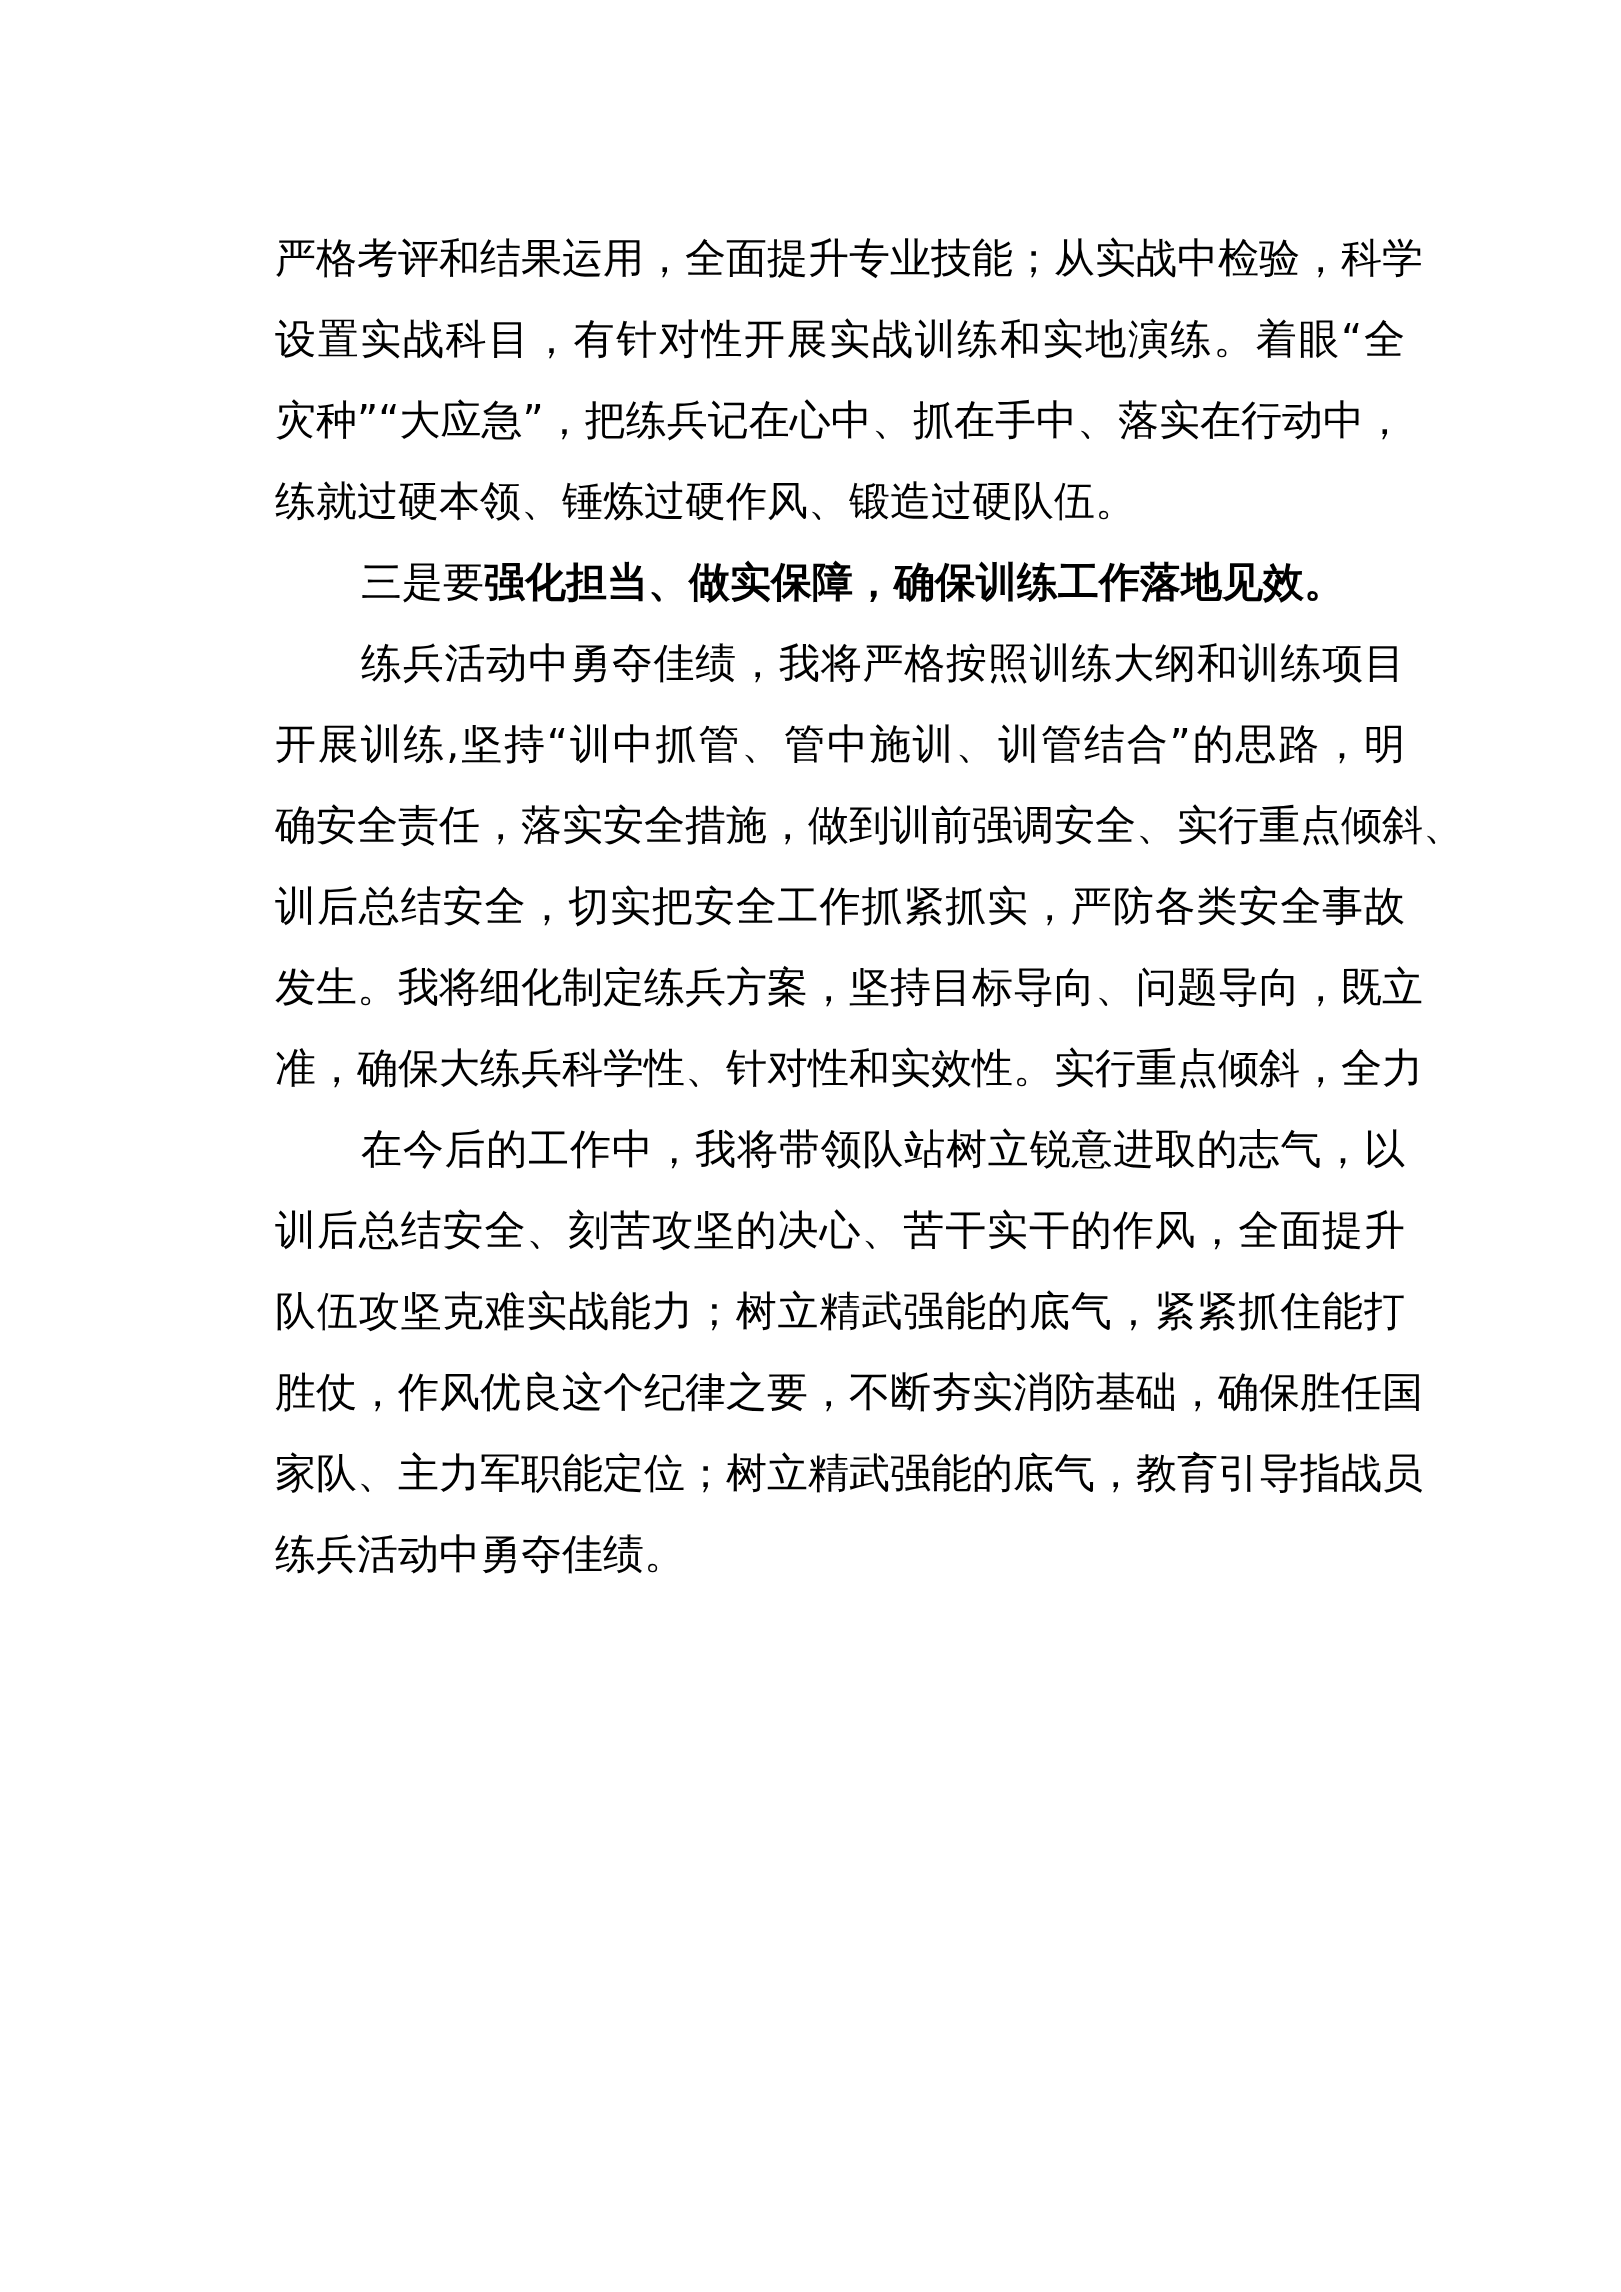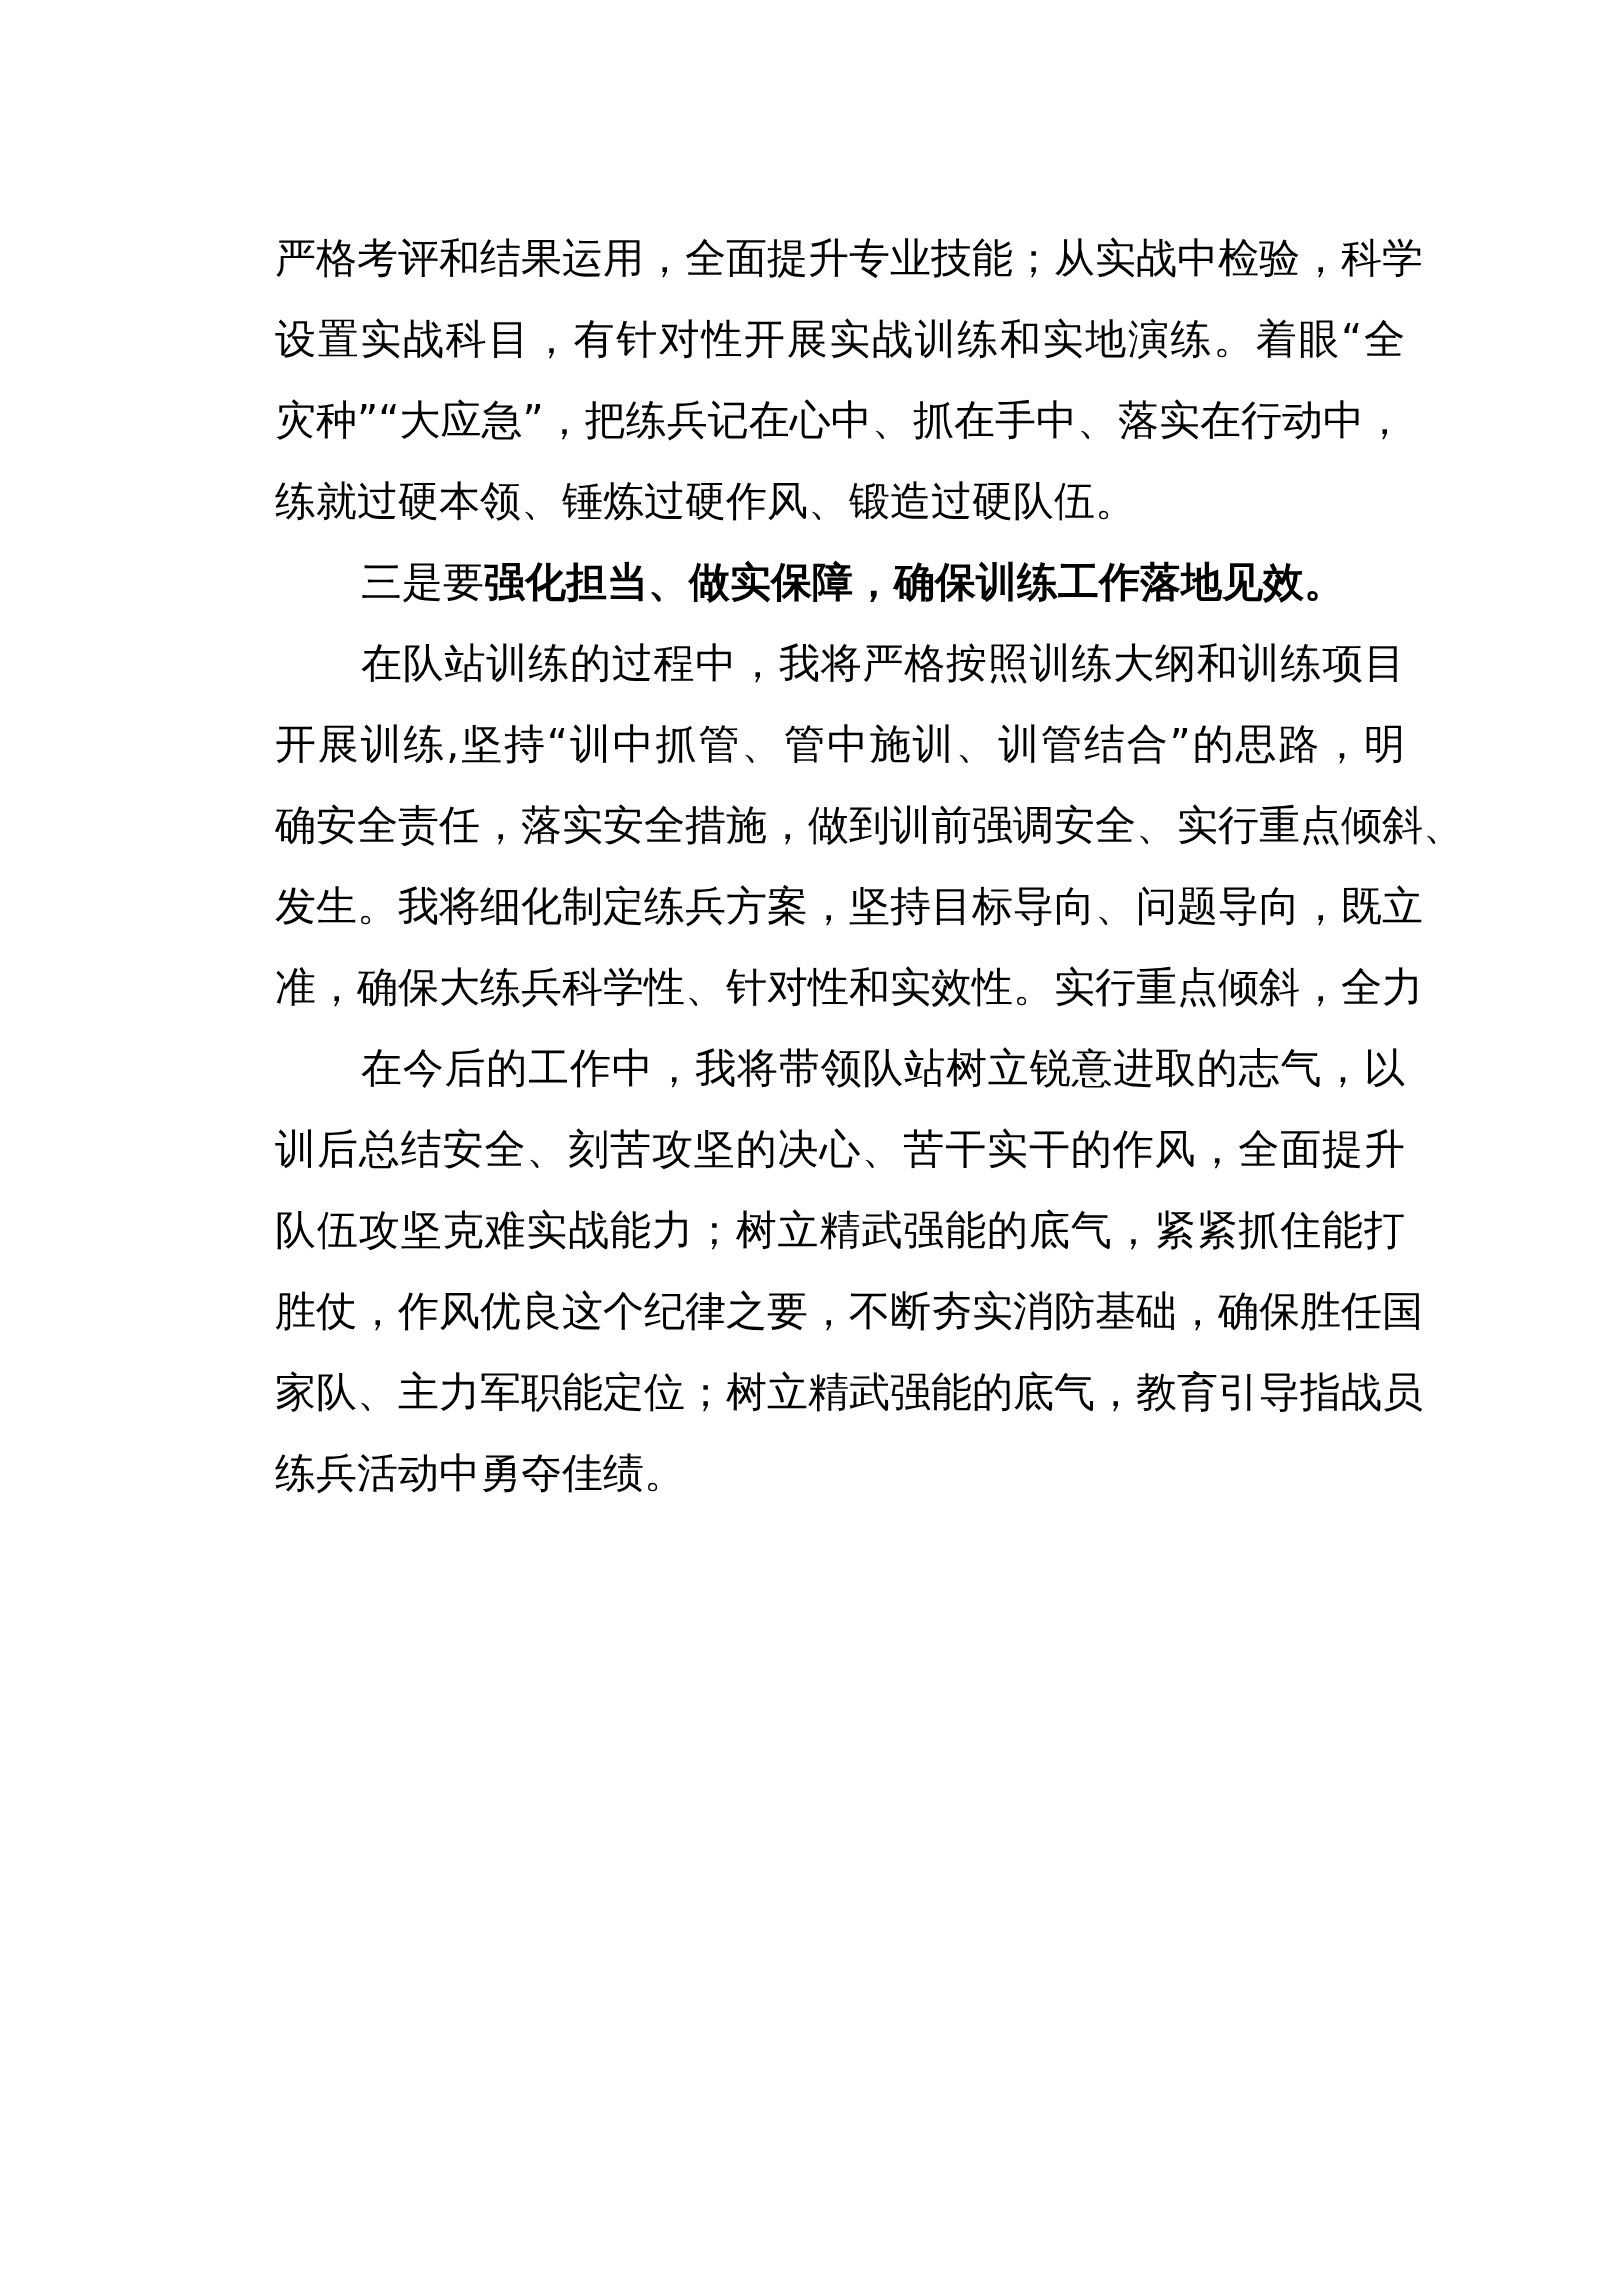--- a/index.html
+++ b/index.html
@@ -64,23 +64,24 @@
       <span class="line">设置实战科目，有针对性开展实战训练和实地演练。着眼“全</span>
       <span class="line">灾种”“大应急”，把练兵记在心中、抓在手中、落实在行动中，</span>
       <span class="line last">练就过硬本领、锤炼过硬作风、锻造过硬队伍。</span>
     </div>
 
     <div>
       <span class="line last indent"><span class="heading-prefix">三是要</span><span class="heading-bold">强化担当、做实保障，确保训练工作落地见效。</span></span>
     </div>
 
     <div>
-      <span class="line indent">在队站训练的过程中，我将严格按照训练大纲和训练项目</span>
+      <span class="line indent">练兵活动中勇夺佳绩，我将严格按照训练大纲和训练项目</span>
       <span class="line">开展训练,坚持“训中抓管、管中施训、训管结合”的思路，明</span>
       <span class="line">确安全责任，落实安全措施，做到训前强调安全、实行重点倾斜、</span>
+      <span class="line">训后总结安全，切实把安全工作抓紧抓实，严防各类安全事故</span>
       <span class="line">发生。我将细化制定练兵方案，坚持目标导向、问题导向，既立</span>
       <span class="line">准，确保大练兵科学性、针对性和实效性。实行重点倾斜，全力</span>
     </div>
 
     <div>
       <span class="line indent">在今后的工作中，我将带领队站树立锐意进取的志气，以</span>
       <span class="line">训后总结安全、刻苦攻坚的决心、苦干实干的作风，全面提升</span>
       <span class="line">队伍攻坚克难实战能力；树立精武强能的底气，紧紧抓住能打</span>
       <span class="line">胜仗，作风优良这个纪律之要，不断夯实消防基础，确保胜任国</span>
       <span class="line">家队、主力军职能定位；树立精武强能的底气，教育引导指战员</span>

